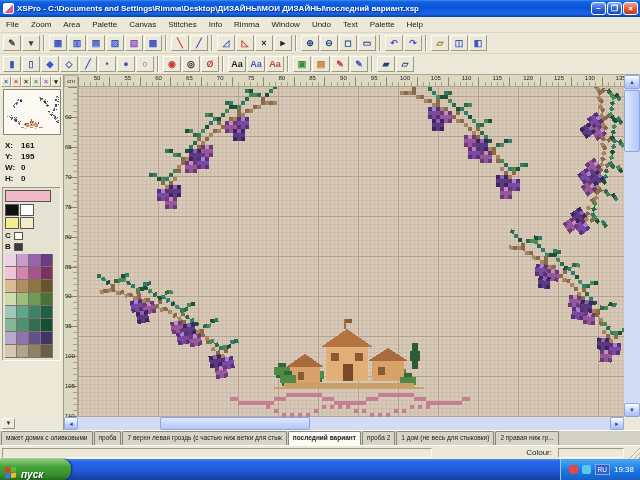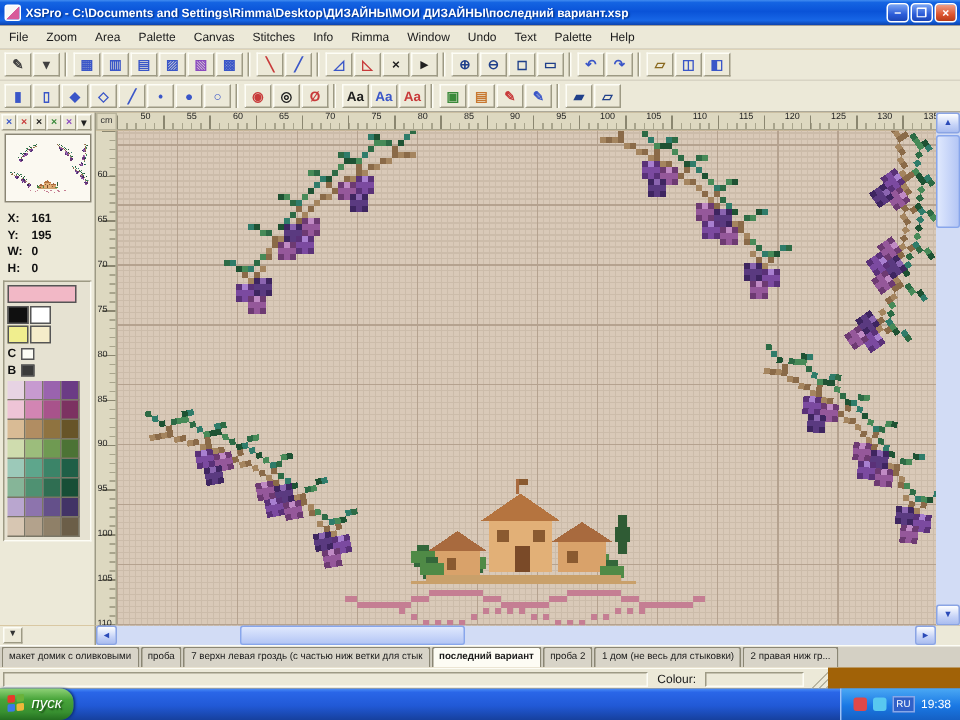--- a/index.html
+++ b/index.html
@@ -55,29 +55,29 @@
 .hscroll{position:absolute;left:64px;top:417px;width:560px;height:13px;background:#d2dcf5}
 .hbtn{position:absolute;top:0;width:14px;height:13px}
 .hbtn.left{left:0}
 .hbtn.right{right:0}
 .hthumb{position:absolute;left:96px;top:0;width:150px;height:13px;background:linear-gradient(180deg,#dfe8fd,#b4c6f5);border:1px solid #88a6ec;border-radius:2px}
 .hcorner{position:absolute;left:624px;top:417px;width:16px;height:13px;background:#ece9d8}
 
 .tabrow{position:absolute;left:0;top:430px;width:640px;height:15px;background:#d4d0c4;display:flex;align-items:flex-end;padding-left:1px;border-top:1px solid #fdfdf6;overflow:hidden}
 .tab{height:14px;padding:2px 4px 0;font-size:6.5px;color:#1a1a1a;background:#d8d4c8;border:1px solid #8a8674;border-bottom:none;border-radius:2px 2px 0 0;margin-right:1px;white-space:nowrap;overflow:hidden;flex:none}
 .tab.active{background:#fdfcf4;font-weight:bold}
-.statusbar{position:absolute;left:0;top:445px;width:552px;height:14px;background:#ece9d8;border-top:1px solid #fdfdf6;font-size:8px;color:#1a1a1a}
+.statusbar{position:absolute;left:0;top:445px;width:640px;height:14px;background:#ece9d8;border-top:1px solid #fdfdf6;font-size:8px;color:#1a1a1a}
 .swell{position:absolute;top:2px;height:10px;border:1px solid;border-color:#9d9a84 #fdfdf6 #fdfdf6 #9d9a84;background:#ece9d8}
 .leftwell{left:2px;width:430px}
 .colourwell{right:16px;width:66px}
 .colourlabel{position:absolute;right:88px;top:2px}
 .grip{position:absolute;right:0;top:0;width:14px;height:14px;background:linear-gradient(135deg,transparent 0 55%,#b8b4a0 55% 60%,transparent 60% 72%,#b8b4a0 72% 77%,transparent 77% 89%,#b8b4a0 89% 94%,transparent 94%)}
 
 .taskbar{position:absolute;left:0;top:459px;width:640px;height:21px;background:linear-gradient(180deg,#4a8df8 0%,#2a66e8 12%,#2159d6 55%,#16409e 100%);display:flex;align-items:center}
-.startbtn{height:21px;padding:0 8px 0 5px;border-radius:0 9px 9px 0;background:linear-gradient(180deg,#8fd277,#48a43a 35%,#389030 75%,#246e20);display:flex;align-items:center;gap:3px;color:#fff;font-weight:normal;font-style:italic;font-size:10px;text-shadow:1px 1px 1px #1a4a14;box-shadow:1px 0 2px #0a2a6a;flex:none}
+.startbtn{height:21px;padding:0 28px 0 5px;border-radius:0 9px 9px 0;background:linear-gradient(180deg,#8fd277,#48a43a 35%,#389030 75%,#246e20);display:flex;align-items:flex-end;gap:3px;color:#fff;font-weight:bold;font-style:italic;font-size:10px;text-shadow:1px 1px 1px #1a4a14;box-shadow:1px 0 2px #0a2a6a;flex:none}
 .flag{width:13px;height:13px;display:grid;grid-template-columns:5px 5px;grid-template-rows:5px 5px;gap:1px;transform:skewY(-6deg)}
 .flag i{border-radius:1px;display:block}
 .taskbtns{display:flex;margin-left:4px;gap:2px;flex:none}
 .taskbtn{width:86px;height:16px;border-radius:2px;background:linear-gradient(180deg,#cfe0fb,#9ebcf3 60%,#88a8e8);border:1px solid #4a72c4;color:#0a2555;font-size:7.5px;display:flex;align-items:center;gap:3px;padding:0 3px;overflow:hidden;white-space:nowrap}
 .ticon{width:9px;height:9px;border-radius:1px;flex:none}
 .tray{position:absolute;right:0;top:0;height:21px;display:flex;align-items:center;gap:4px;padding:0 6px 0 8px;background:linear-gradient(180deg,#4aa8f4,#1a78e4 55%,#1560c4);border-left:1px solid #9cc4f8;color:#fff}
 .trayicon{width:9px;height:9px;border-radius:2px}
 .lang{background:#3060c8;border:1px solid #88a8e8;font-size:6.5px;padding:0 2px;height:11px;line-height:10px}
 .clock{font-size:8px}
 </style>

